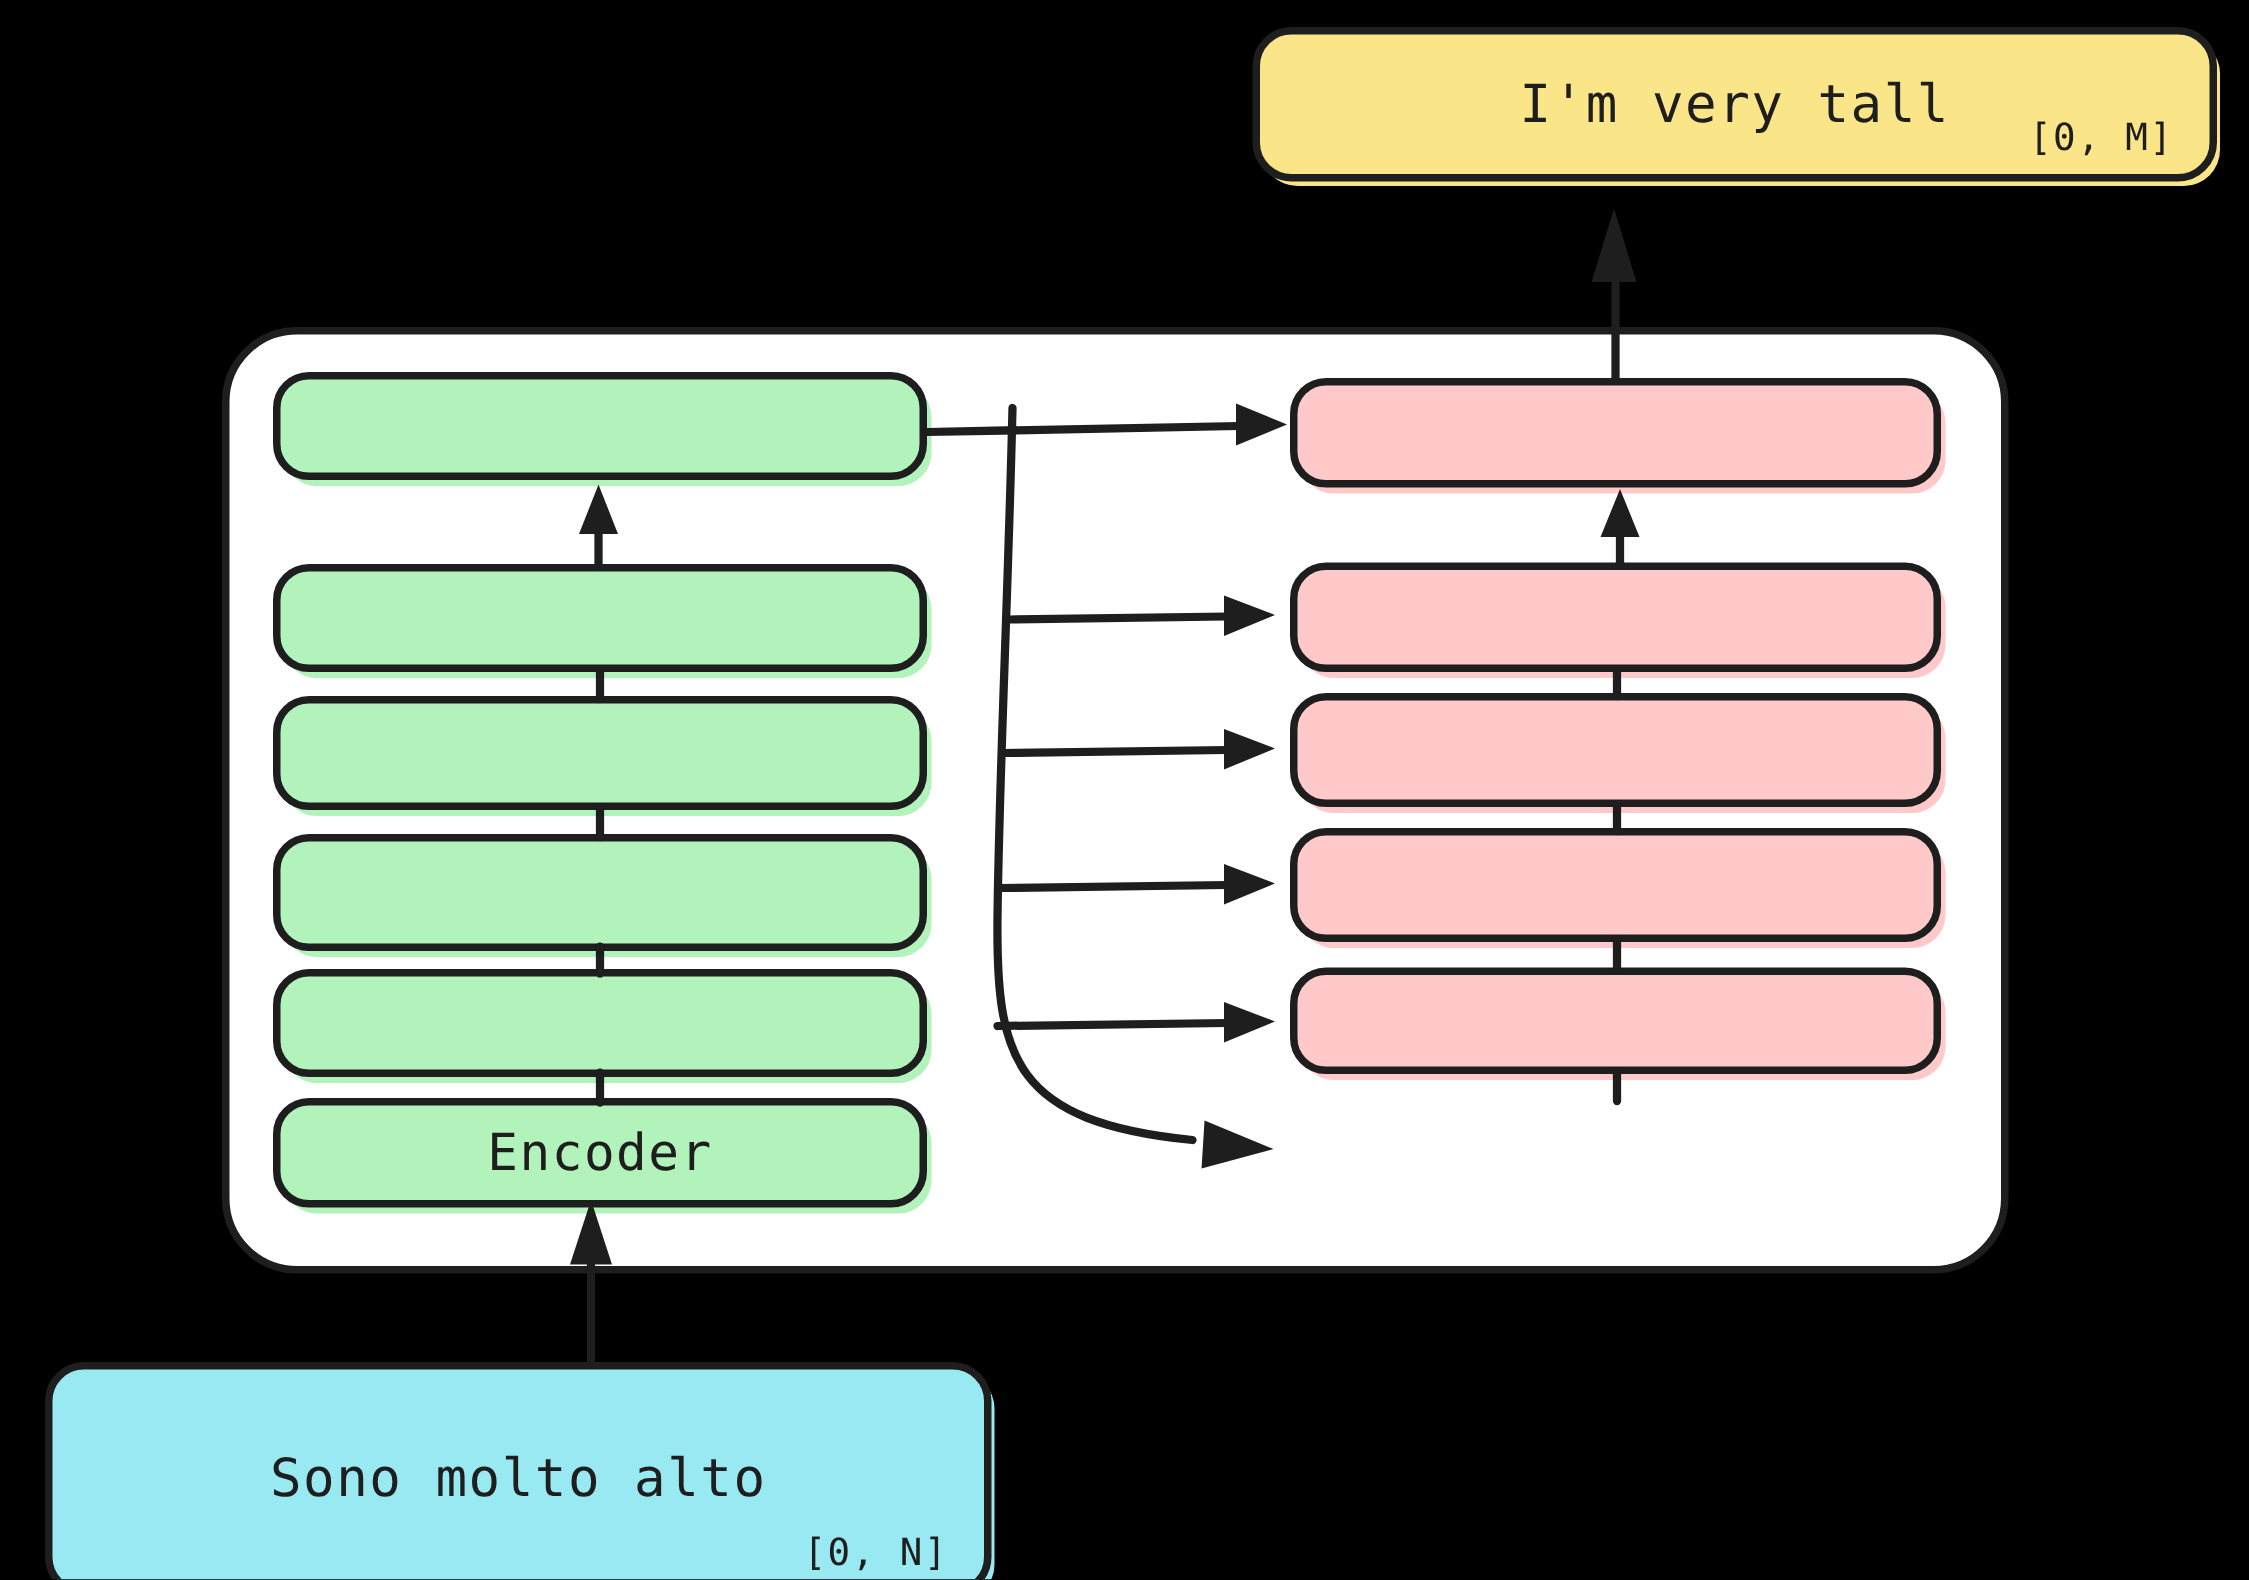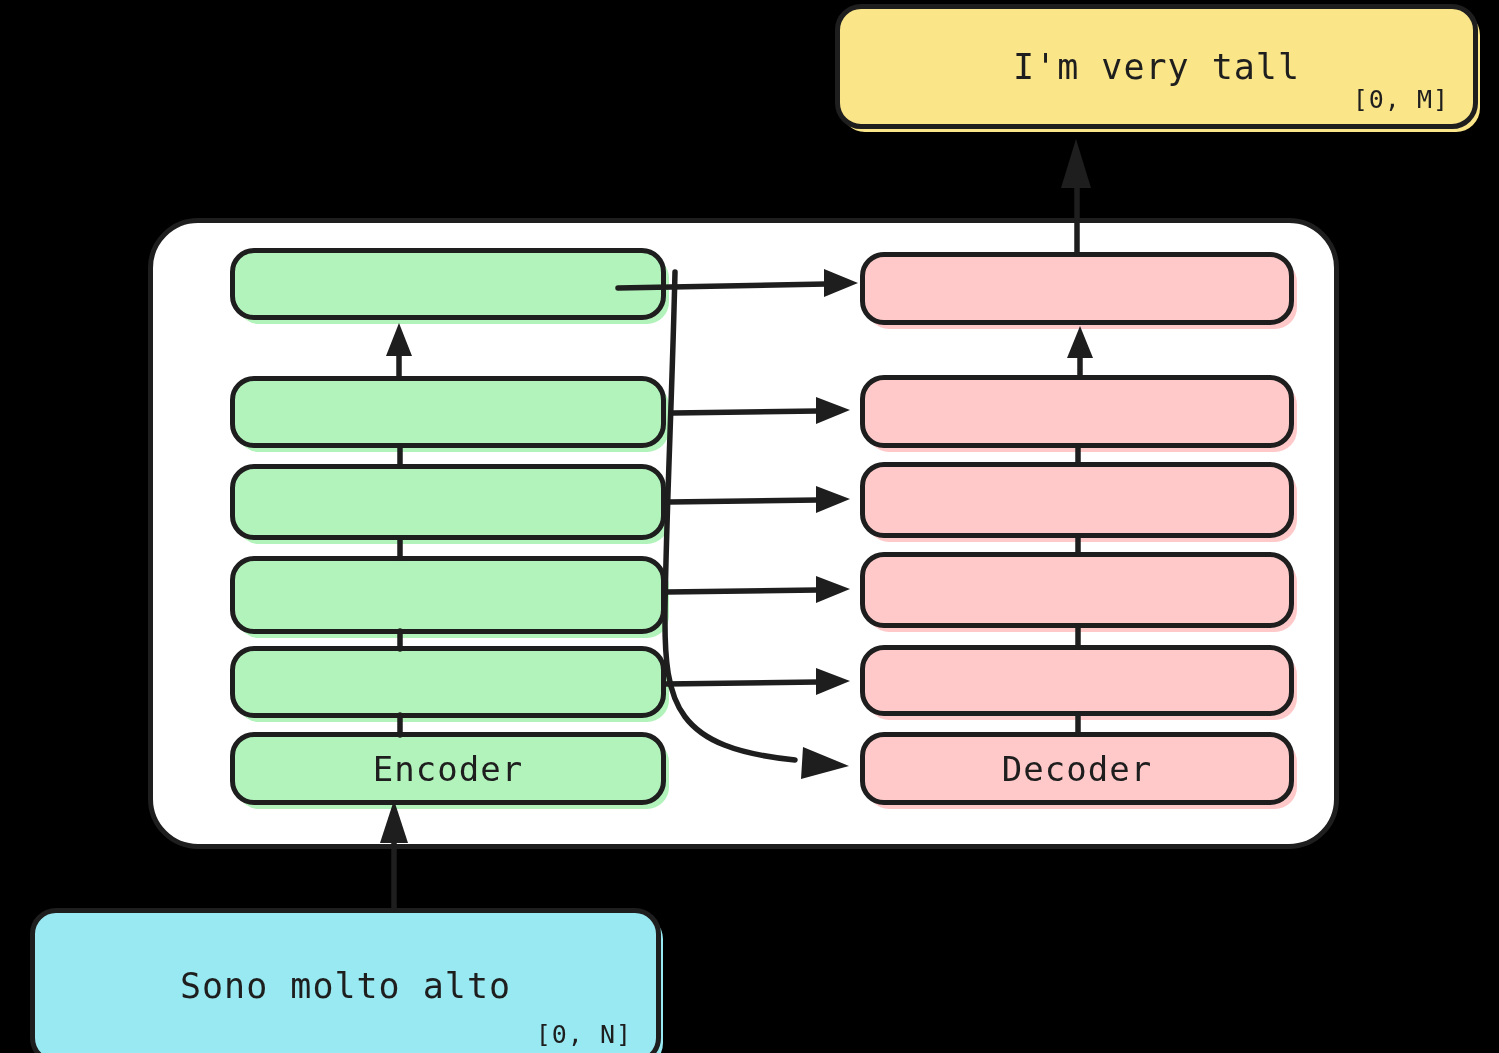--- a/index.html
+++ b/index.html
@@ -22,40 +22,40 @@
   }
 
   .box { display: flex; align-items: center; justify-content: center; z-index: 2; }
   .box .label { font-size: 35px; letter-spacing: 1px; white-space: pre; }
   .box .range {
     position: absolute; right: 24px; bottom: 10px;
     font-size: 25px; letter-spacing: 1px; white-space: pre;
   }
 
   .box.output {
-    left: 835px; top: 4px; width: 643px; height: 125px;
+    left: 835px; top: 18px; width: 643px; height: 103px;
     background: var(--c-output, #fae588);
     border-radius: 26px;
     box-shadow: 4px 5px 0 -2px var(--c-output, #fae588);
   }
   .box.input {
     left: 30px; top: 908px; width: 631px; height: 156px;
     background: var(--c-input, #99e9f2);
     border-radius: 26px;
     box-shadow: 4px 5px 0 -2px var(--c-input, #99e9f2);
   }
 
   .blk {
     left: 182px; width: 436px;
     border-radius: 24px;
     z-index: 2;
     display: flex; align-items: center; justify-content: center;
   }
   .blk .label { font-size: 34px; letter-spacing: 1px; }
-  .blk.enc { background: var(--c-encoder, #b2f2bb); box-shadow: 5px 6px 0 -2px var(--c-encoder, #b2f2bb); margin-left: 48px; }
+  .blk.enc { background: var(--c-encoder, #b2f2bb); box-shadow: 5px 6px 0 -2px var(--c-encoder, #b2f2bb); }
   .blk.dec { background: var(--c-decoder, #ffc9c9); box-shadow: 5px 6px 0 -2px var(--c-decoder, #ffc9c9); left: 860px; width: 434px; }
 
   svg.arrows {
     position: absolute; left: 0; top: 0; z-index: 5;
     pointer-events: none;
   }
   svg.arrows path { fill: none; stroke: var(--c-stroke, #1e1e1e); stroke-width: 5.5; stroke-linecap: round; }
   svg.arrows polygon { fill: var(--c-stroke, #1e1e1e); stroke: none; }
 </style>
 </head>
@@ -77,23 +77,20 @@
   <div class="blk enc" style="top:646px;height:72px"></div>
   <div class="blk enc" style="top:732px;height:73px">
     <span class="label">Encoder</span>
   </div>
 
   <div class="blk dec" style="top:252px;height:73px"></div>
   <div class="blk dec" style="top:375px;height:73px"></div>
   <div class="blk dec" style="top:462px;height:76px"></div>
   <div class="blk dec" style="top:552px;height:76px"></div>
   <div class="blk dec" style="top:645px;height:71px"></div>
-  <div class="blk dec" style="top:732px;height:73px">
-    <span class="label">Decoder</span>
-  </div>
 
   <div class="box input">
     <span class="label">Sono molto alto</span>
     <span class="range">[0, N]</span>
   </div>
 
   <svg class="arrows" width="1499" height="1053" viewBox="0 0 1499 1053">
 
     <g>
       <path d="M 394 908 L 394 838"></path>

